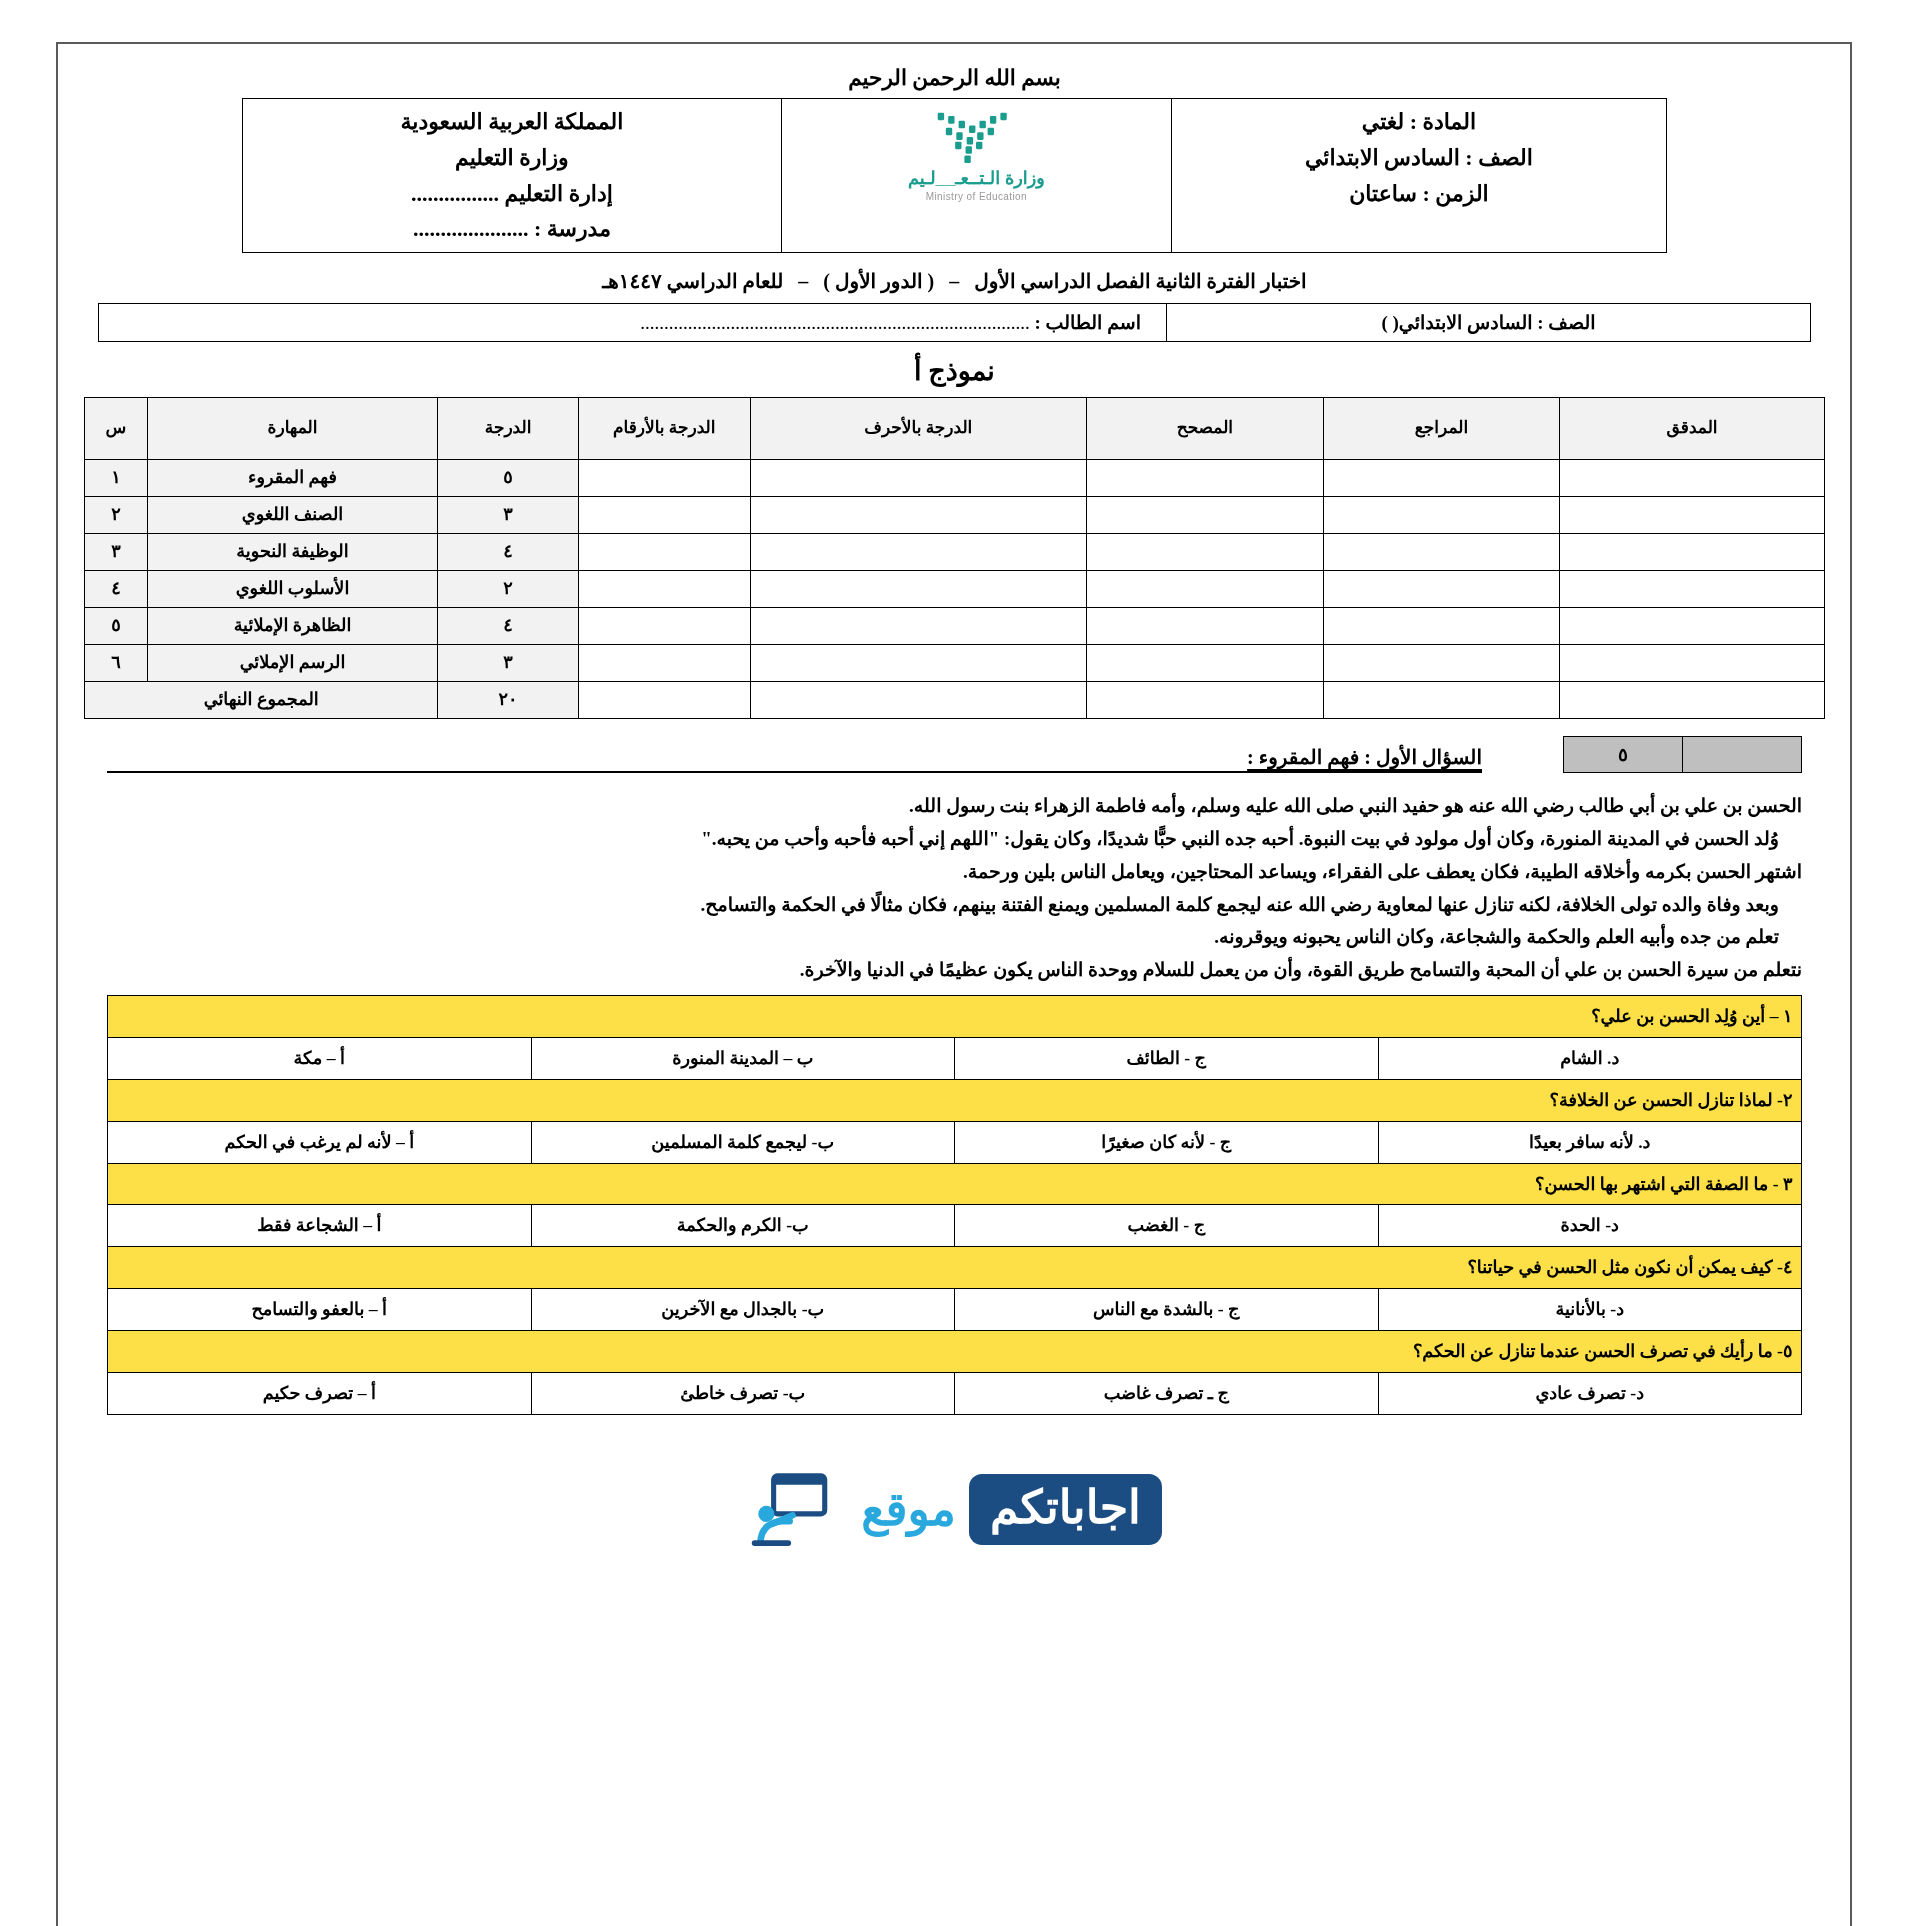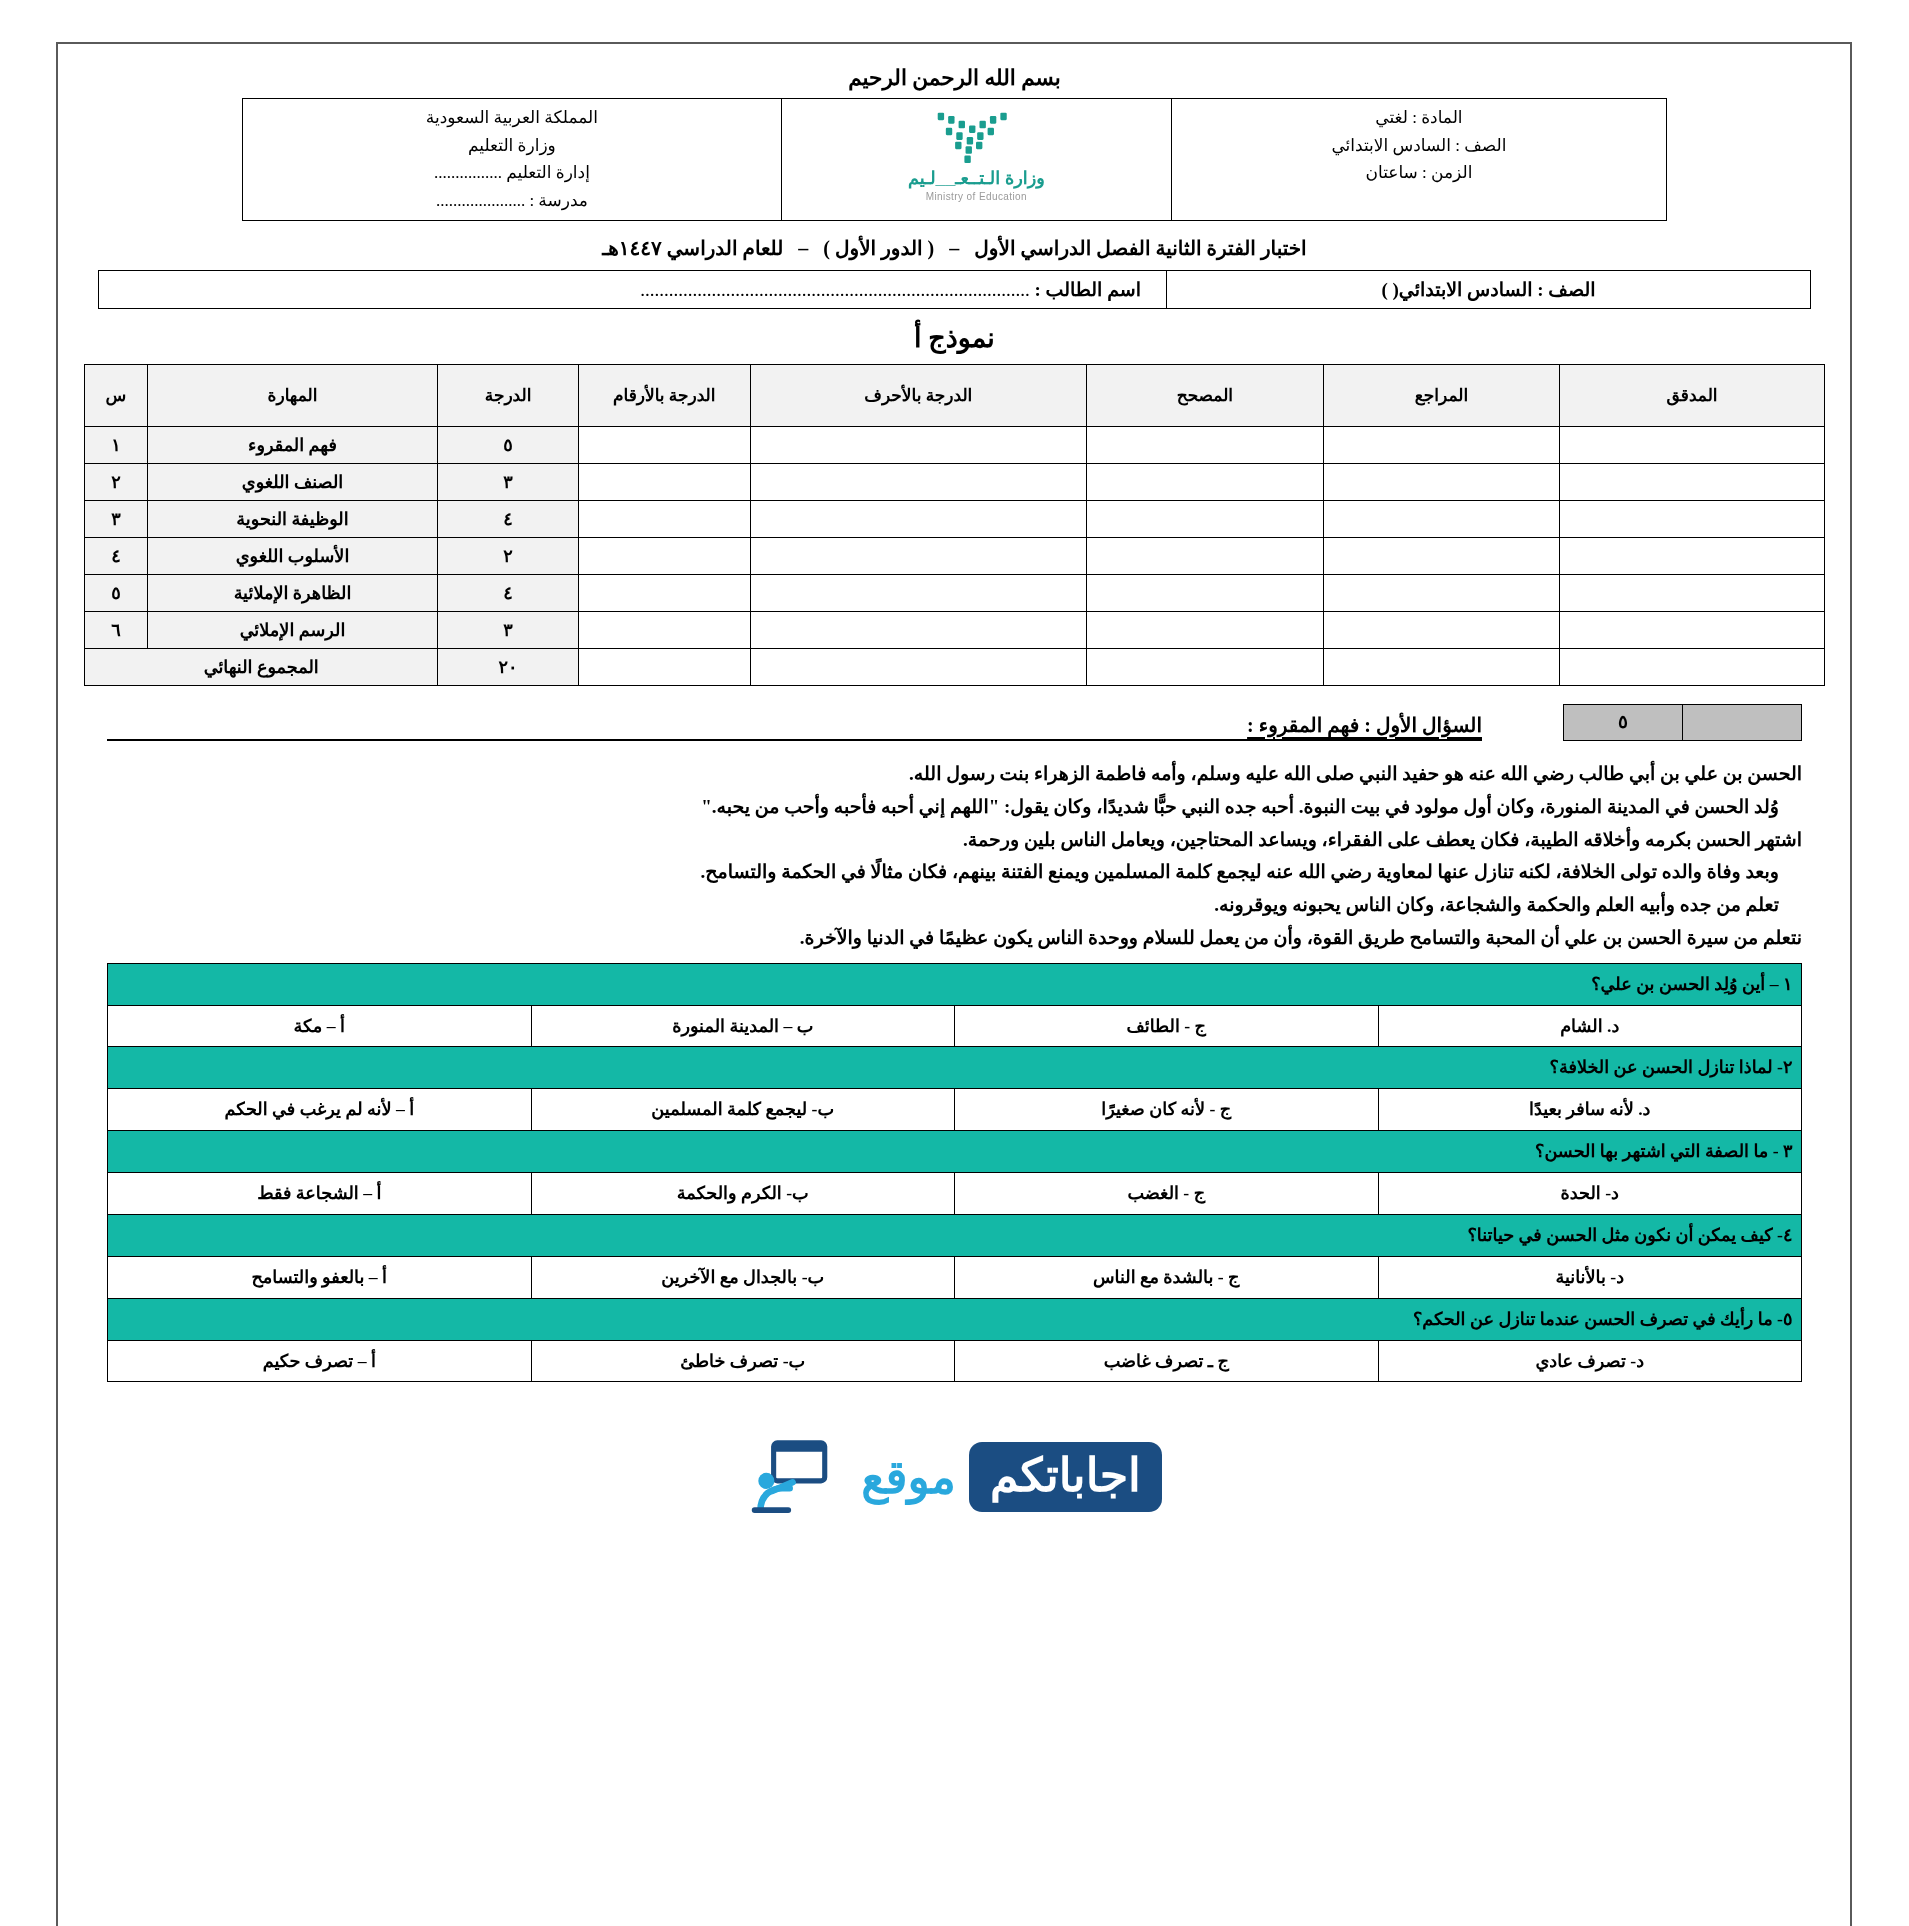--- a/index.html
+++ b/index.html
@@ -55,22 +55,22 @@
   table.header-table td {
     border: 1.9px solid #000;
     vertical-align: top;
     padding: 5.4px 10px;
   }
   td.hdr-right { width: 497px; text-align: center; }
   td.hdr-mid   { width: 354px; border-right: none; border-left: none; border-top: none; border-bottom: none; text-align: center; }
   td.hdr-left  { width: 455px; text-align: center; }
 
   .hdr-line {
-    font-size: 17px;
-    font-weight: 400;
+    font-size: 22px;
+    font-weight: 700;
     line-height: 1.62;
     color: #000;
     white-space: nowrap;
   }
 
   
   .logo-wrap {
     display: flex;
     flex-direction: column;
     align-items: center;
@@ -232,21 +232,21 @@
   }
   table.mcq td {
     border: 1.9px solid #000;
     font-size: 17.7px;
     font-weight: 700;
     padding: 6.2px 8.5px;
     height: 28.5px;
     vertical-align: middle;
   }
   td.q-cell {
-    background: #14b8a6;
+    background: #fde047;
     text-align: right;
     padding-right: 13px;
     margin-top: 24px;
   }
   td.opt {
     text-align: center;
     background: #ffffff;
     width: 424px;
   }
 

